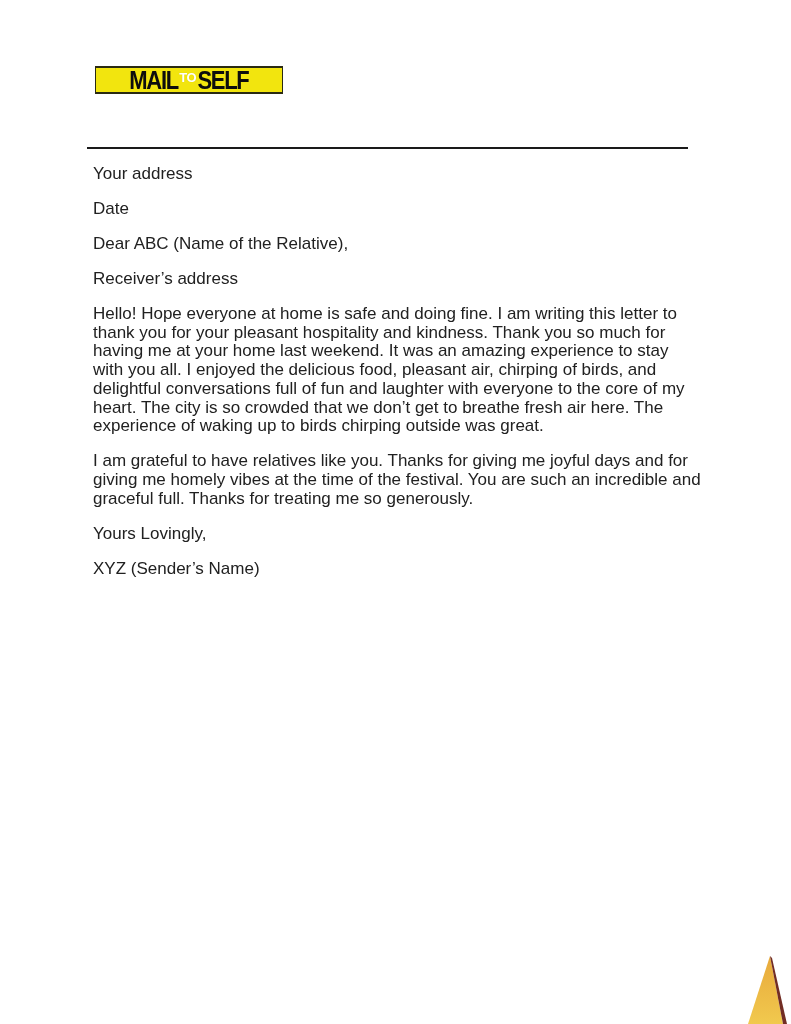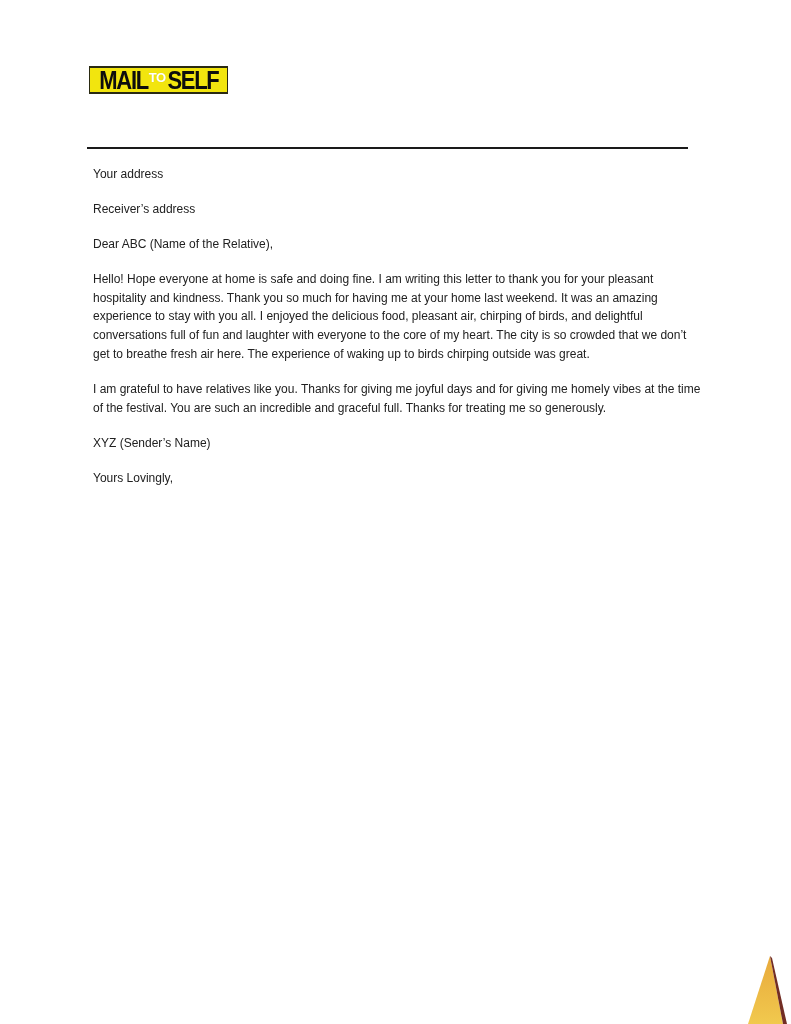--- a/index.html
+++ b/index.html
@@ -11,23 +11,23 @@
     position: relative;
     width: 791px;
     height: 1024px;
     background: #ffffff;
     overflow: hidden;
     font-family: "Liberation Sans", "DejaVu Sans", sans-serif;
     color: #212121;
   }
   .logo {
     position: absolute;
-    left: 89px;
+    left: 95px;
     top: 66px;
-    width: 139px;
+    width: 188px;
     height: 28px;
     background: #f2e50e;
     border: 1px solid #2a2a12;
     border-top-width: 2px;
     border-bottom-width: 2px;
     box-sizing: border-box;
     display: flex;
     align-items: center;
     justify-content: center;
     cursor: pointer;
@@ -60,21 +60,21 @@
     top: 147px;
     width: 601px;
     height: 2px;
     background: #1a1a1a;
   }
   .letter {
     position: absolute;
     left: 93px;
     top: 165px;
     width: 608px;
-    font-size: 12px;
+    font-size: 17px;
     line-height: 18.7px;
   }
   .letter p {
     margin: 0 0 16.3px 0;
   }
   .corner-art {
     position: absolute;
     right: 0;
     bottom: 0;
     width: 46px;
@@ -90,26 +90,27 @@
   <div class="logo">
     <span class="big">MAIL</span>
     <span class="small-to">TO</span>
     <span class="big">SELF</span>
   </div>
 
   <div class="rule"></div>
 
   <div class="letter">
     <p>Your address</p>
+    <p>Date</p>
+    <p>Dear ABC (Name of the Relative),</p>
     <p>Receiver’s address</p>
-    <p>Dear ABC (Name of the Relative),</p>
     <p>Hello! Hope everyone at home is safe and doing fine. I am writing this letter to thank you for your pleasant hospitality and kindness. Thank you so much for having me at your home last weekend. It was an amazing experience to stay with you all. I enjoyed the delicious food, pleasant air, chirping of birds, and delightful conversations full of fun and laughter with everyone to the core of my heart. The city is so crowded that we don’t get to breathe fresh air here. The experience of waking up to birds chirping outside was great.</p>
     <p>I am grateful to have relatives like you. Thanks for giving me joyful days and for giving me homely vibes at the time of the festival. You are such an incredible and graceful full. Thanks for treating me so generously.</p>
+    <p>Yours Lovingly,</p>
     <p>XYZ (Sender’s Name)</p>
-    <p>Yours Lovingly,</p>
   </div>
 
   <svg class="corner-art" viewBox="0 0 46 70" xmlns="http://www.w3.org/2000/svg" aria-hidden="true">
     <defs>
       <linearGradient id="cornerGrad" x1="0" y1="0" x2="0" y2="1">
         <stop offset="0" stop-color="#e8a93b"></stop>
         <stop offset="1" stop-color="#f1c94e"></stop>
       </linearGradient>
     </defs>
     <polygon points="25,2 3,70 38,70" fill="url(#cornerGrad)"></polygon>

